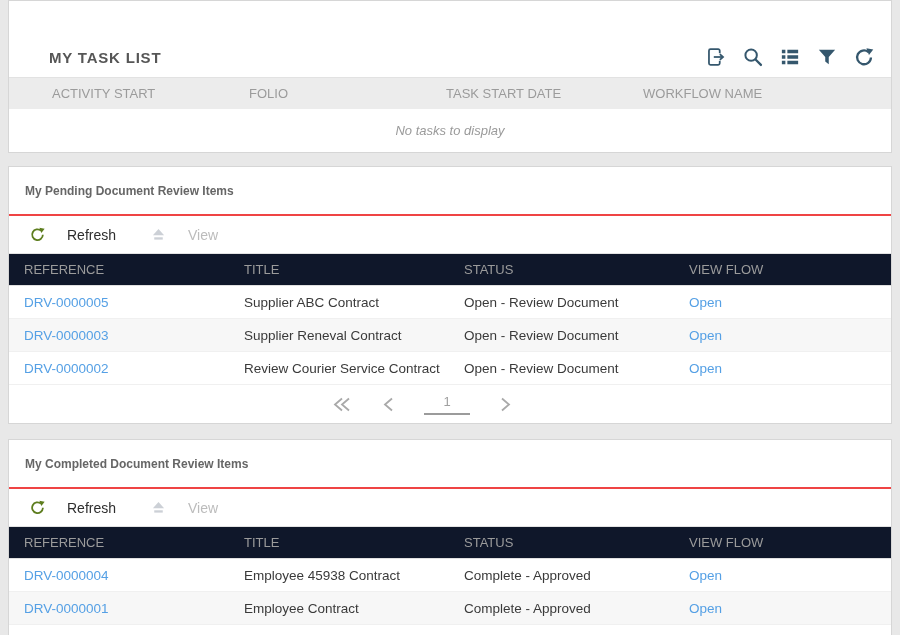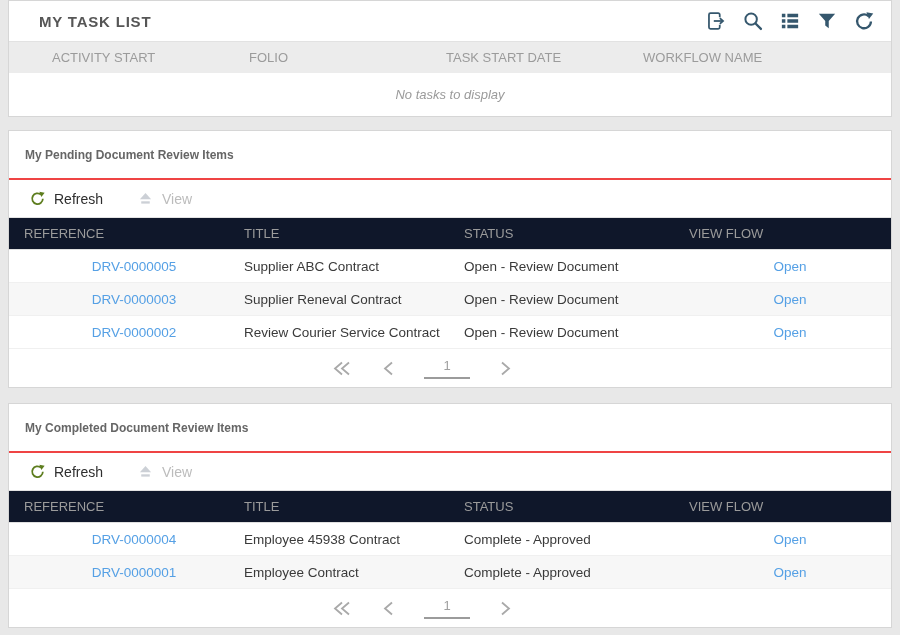--- a/index.html
+++ b/index.html
@@ -6,52 +6,52 @@
   html,body { margin:0; padding:0; }
   body {
     width:900px; height:635px; overflow:hidden;
     background:#e8e8e8;
     font-family:"Liberation Sans", sans-serif;
   }
   .page { padding:0 8px; }
   .panel { background:#fff; border:1px solid #d6d6d6; }
 
   
-  .tl-header { height:40px; display:flex; align-items:center; justify-content:space-between; padding:0 16px 0 30px; }
+  .tl-header { height:40px; display:flex; align-items:center; justify-content:space-between; padding:0 16px 0 40px;margin-top:36px; }
   .tl-title { font-size:15px; font-weight:bold; color:#565656; letter-spacing:.8px; }
   .tl-icons { display:flex; align-items:center; gap:15px; color:#35576d; }
   .tl-icons .ic { width:22px; height:22px; cursor:pointer; display:flex; }
   .tl-cols { height:32px; background:#ececec; border-top:1px solid #e2e2e2;
              display:grid; grid-template-columns:197px 197px 197px 1fr;
              align-items:center; padding-left:43px; color:#9b9b9b; font-size:13px; }
   .tl-empty { height:43px; display:flex; align-items:center; justify-content:center;
               font-style:italic; color:#9a9a9a; font-size:13px; }
 
   
   .panel-mid { margin-top:13px; }
   .panel-bot { margin-top:15px; }
   .panel-title { padding:17px 16px 16px 16px; font-size:12px; font-weight:bold; color:#666;
                  border-bottom:2px solid #ef4444; }
   .toolbar { height:38px; display:flex; align-items:center; padding:0 20px; gap:34px;
              border-bottom:1px solid #e3e3e3; }
-  .tb-btn { display:flex; align-items:center; gap:8px; font-size:14px; background:none;
+  .tb-btn { display:flex; align-items:center; gap:21px; font-size:14px; background:none;
             border:none; padding:0; cursor:pointer; font-family:"Liberation Sans", sans-serif; }
   .tb-btn svg { width:17px; height:17px; }
   .tb-refresh svg { color:#5d7d1e; }
   .tb-refresh .lbl { color:#2e2e2e; }
   .tb-view svg { color:#ccd0d6; }
   .tb-view .lbl { color:#bcbcbc; }
 
   .grid { display:grid; grid-template-columns:220px 220px 225px 1fr; align-items:center;
           padding-left:15px; }
   .grid.head { height:32px; background:#0f172a; color:#9b9b9b; font-size:13px;
                border-bottom:1px solid #e0e0e0; }
   .grid.row { height:33px; color:#3a3a3a; font-size:13.5px; border-bottom:1px solid #f0f0f0; }
   .grid.row.alt { background:#f7f7f7; }
-  a.link { color:#55a0e5; text-decoration:none; cursor:pointer;text-align:center; }
+  a.link { color:#55a0e5; text-decoration:none; cursor:pointer; }
 
   .pagination { height:38px; display:flex; align-items:center; justify-content:center;
                 gap:26px; position:relative; left:-28px; }
   .pg-btn { background:none; border:none; padding:0; cursor:pointer; color:#a9a9a9; display:flex; }
   .pg-btn svg { width:18px; height:19px; }
   .pg-btn.dbl svg { width:24px; }
   .pg-page { width:46px; text-align:center; color:#a0a0a0; font-size:13px;
              border-bottom:2px solid #9b9b9b; padding-bottom:4px; }
 </style>
 </head>

